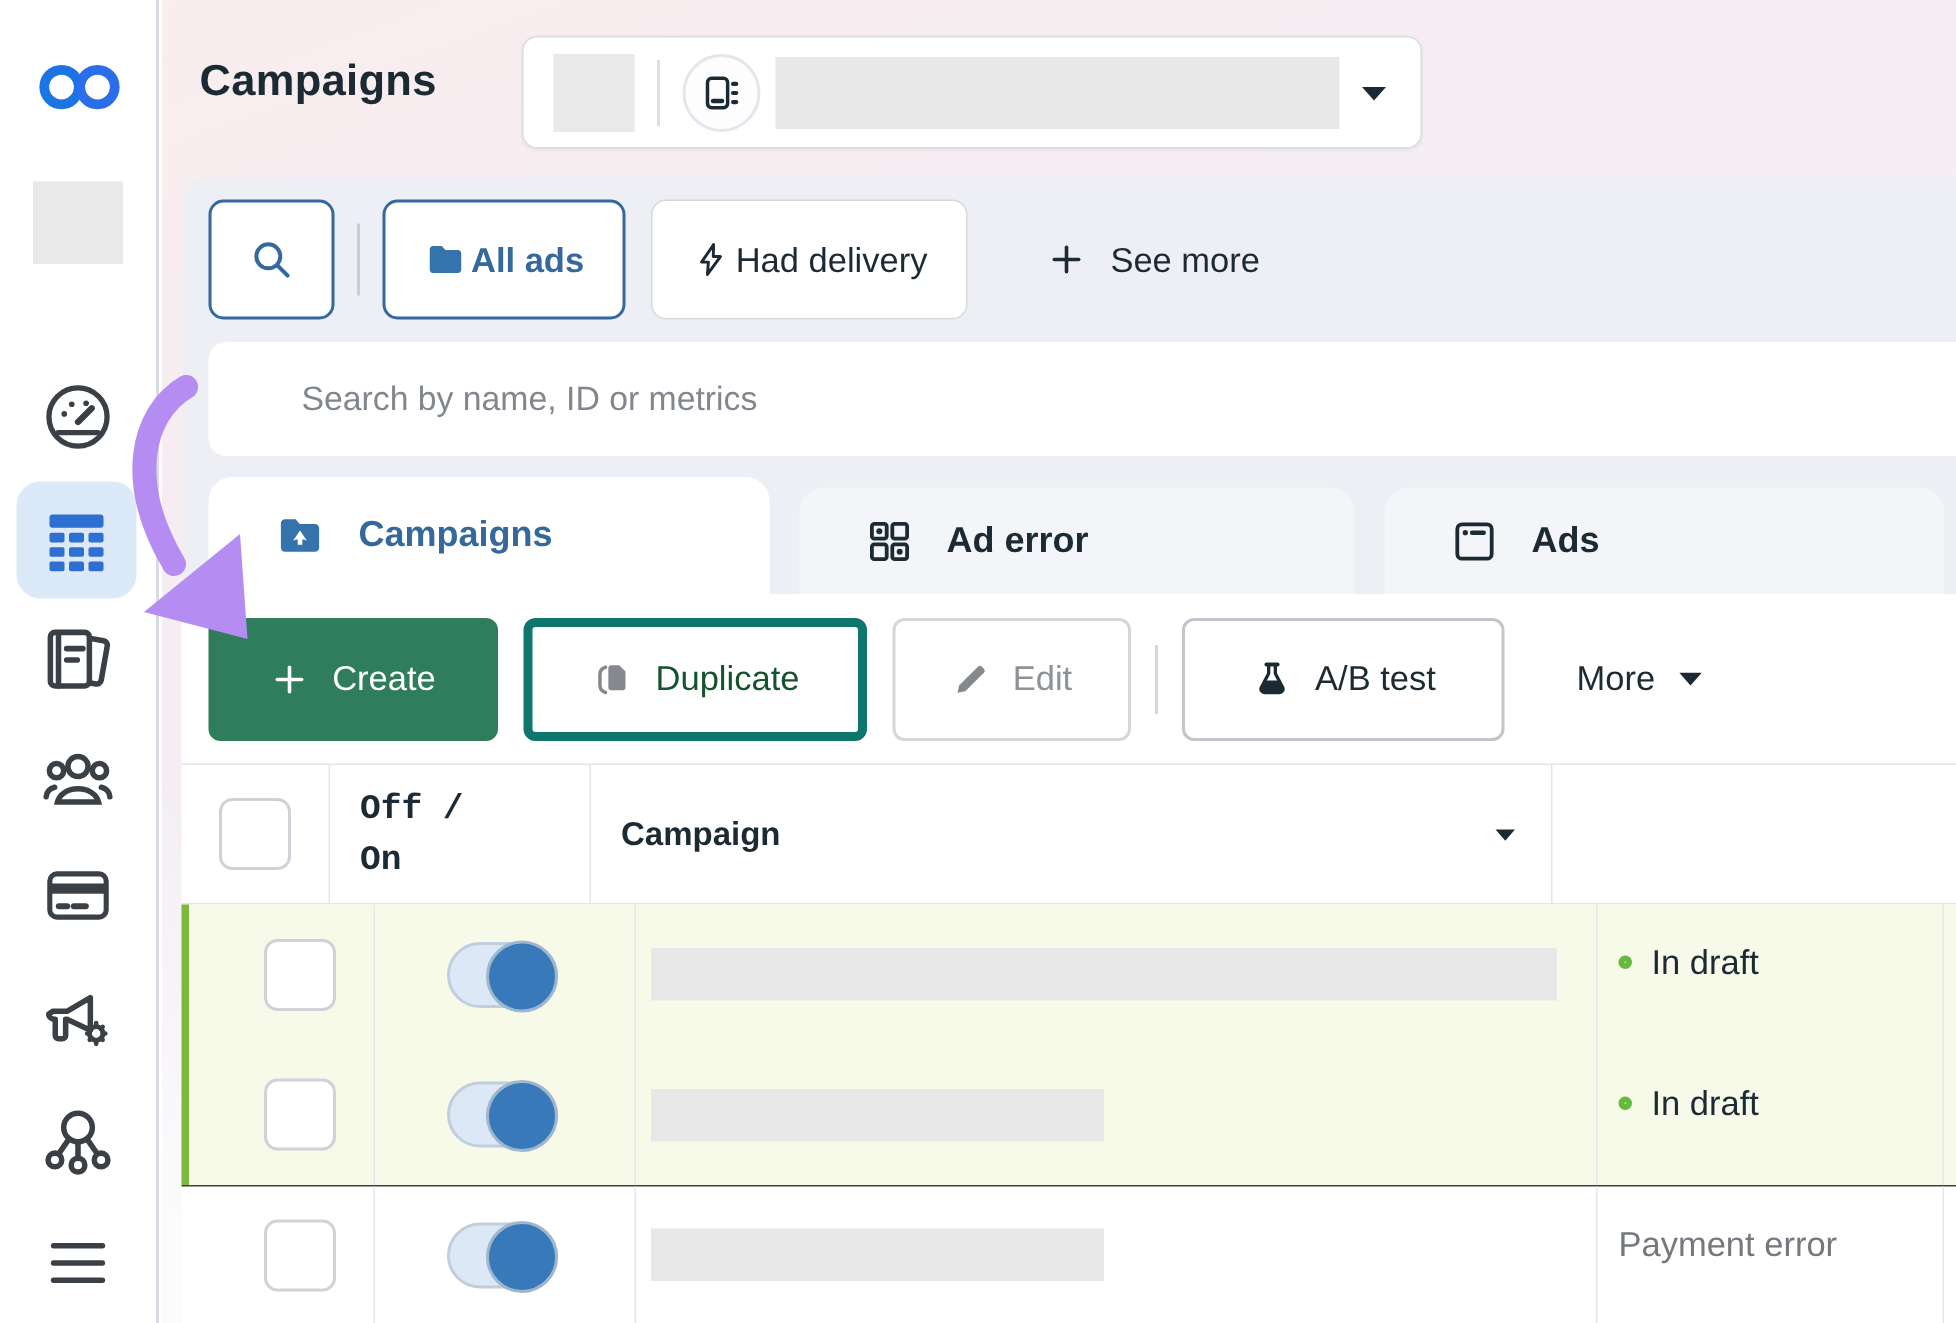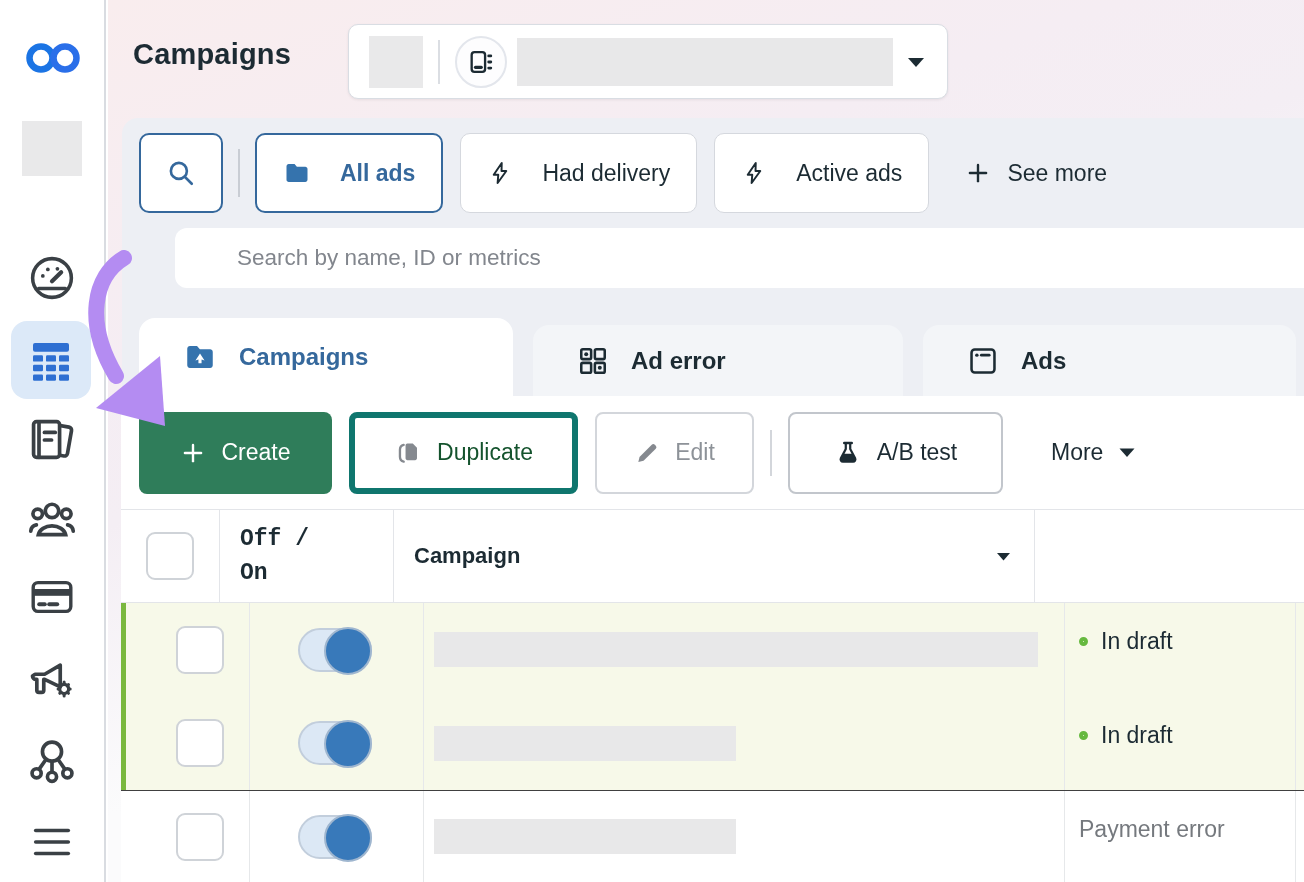--- a/index.html
+++ b/index.html
@@ -40,27 +40,27 @@
   .acct-caret { margin-left:auto; }
 
   
   .panel { position:absolute; left:14px; top:118px; right:0; height:278px; background:#edeff4;
            border-top-left-radius:16px; }
 
   .filter-row { position:absolute; left:31px; top:133px; display:flex; align-items:center; }
   .btn { display:flex; align-items:center; justify-content:center; background:#fff; border-radius:10px; cursor:pointer; }
   .f-search { width:84px; height:80px; border:2px solid #35689c; color:#35689c; }
   .f-sep { width:2px; height:48px; background:#c9cdd4; margin:0 15px; }
-  .f-pill { height:80px; padding:0 26px; border:1.5px solid #d5d8de; font-size:23px; gap:29px; color:#1c2b33; }
+  .f-pill { height:80px; padding:0 26px; border:1.5px solid #d5d8de; font-size:23px; gap:3px; color:#1c2b33; }
   .f-pill.active { border:2px solid #35689c; color:#35689c; font-weight:700; }
   .f-gap { width:17px; }
   .f-more { display:flex; align-items:center; gap:16px; margin-left:36px; font-size:23px; color:#1c2b33; cursor:pointer; }
 
-  .searchbar { position:absolute; left:31px; top:228px; right:0; height:60px; background:#fff; border-radius:12px 0 0 12px;
-               display:flex; align-items:center;margin-left:36px; }
+  .searchbar { position:absolute; left:31px; top:228px; right:0; height:76px; background:#fff; border-radius:12px 0 0 12px;
+               display:flex; align-items:center; }
   .searchbar input { flex:1; height:100%; border:none; outline:none; background:transparent;
                      padding-left:62px; font-size:22.5px; font-family:"Liberation Sans",sans-serif; color:#1c2b33; }
   .searchbar input::placeholder { color:#82868d; opacity:1; }
 
   
   .tabs { position:absolute; left:31px; top:318px; display:flex; align-items:flex-end; }
   .tab { display:flex; align-items:center; padding-left:44px; gap:22px; border-radius:16px 16px 0 0;
          font-size:24px; font-weight:700; cursor:pointer; }
   .tab-campaigns { width:374px; height:78px; background:#fff; color:#35689c; }
   .tab-adsets { width:370px; height:71px; background:#f3f5f8; color:#1c2b33; margin-left:20px; }
@@ -289,28 +289,20 @@
       <div class="f-gap"></div>
       <div class="btn f-pill">
         <span class="ic">
             <svg width="26" height="26" viewBox="0 0 24 24" fill="none" stroke="#1c2b33" stroke-width="1.8" stroke-linejoin="round">
               <path d="M13.6 2.8 L6.2 13.6 h4.2 L9.8 21.2 L17.8 10.2 h-4.4 Z"></path>
             </svg>
           </span>
         <span>Had delivery</span>
       </div>
       <div class="f-gap"></div>
-      <div class="btn f-pill">
-        <span class="ic">
-            <svg width="26" height="26" viewBox="0 0 24 24" fill="none" stroke="#1c2b33" stroke-width="1.8" stroke-linejoin="round">
-              <path d="M13.6 2.8 L6.2 13.6 h4.2 L9.8 21.2 L17.8 10.2 h-4.4 Z"></path>
-            </svg>
-          </span>
-        <span>Active ads</span>
-      </div>
       <div class="f-more">
         <span class="ic">
             <svg width="26" height="26" viewBox="0 0 24 24" stroke="#1c2b33" stroke-width="2.2" stroke-linecap="round">
               <line x1="12" y1="4.5" x2="12" y2="19.5"></line>
               <line x1="4.5" y1="12" x2="19.5" y2="12"></line>
             </svg>
           </span>
         <span>See more</span>
       </div>
     </div>

